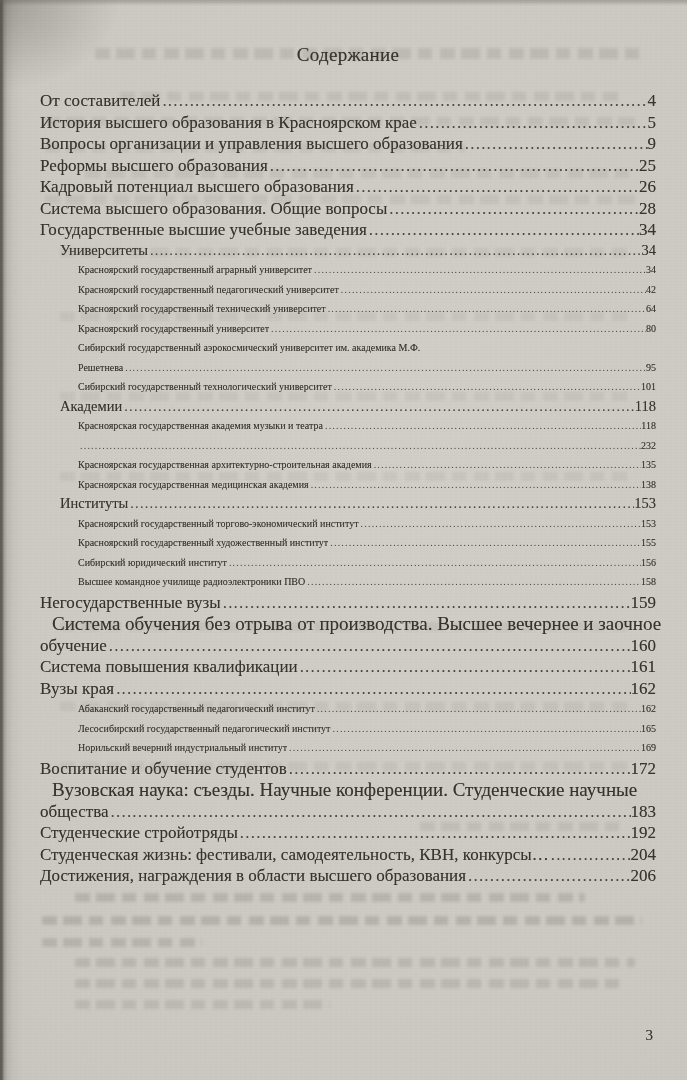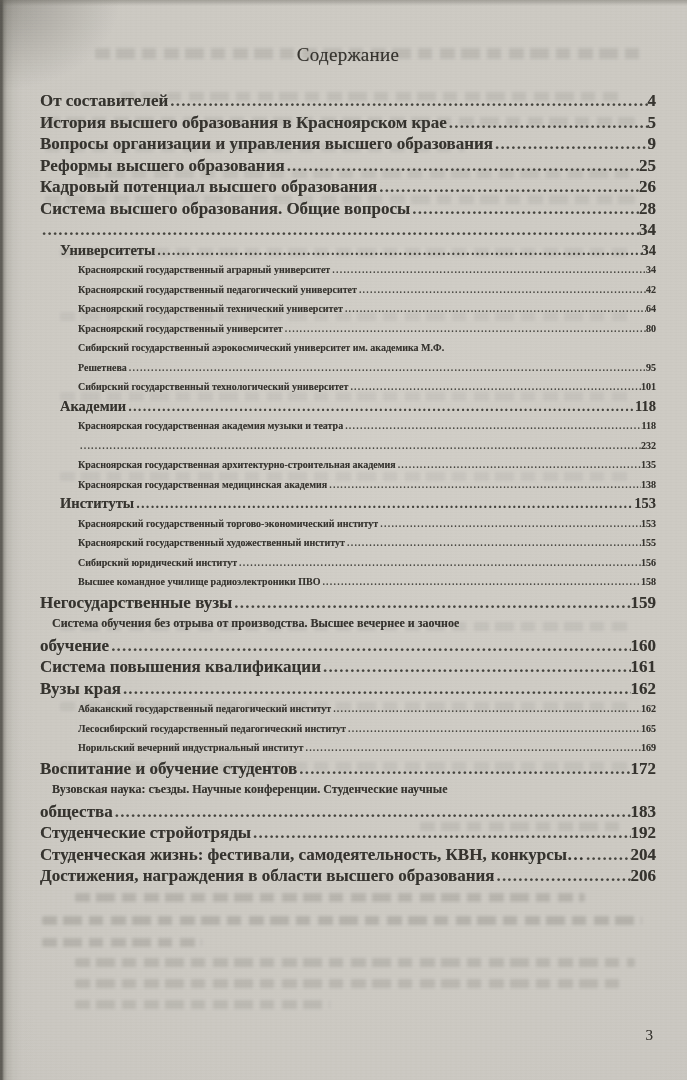--- a/index.html
+++ b/index.html
@@ -52,35 +52,35 @@
     filter: blur(1.7px);
     pointer-events: none;
   }
   .title {
     position: absolute; left: 40px; width: 616px; top: 44px;
     margin: 0; text-align: center;
     font-size: 19px; font-weight: normal; letter-spacing: 0.3px;
     text-shadow: 0 0 0.7px rgba(53,51,46,0.45);
   }
   .toc {
-    position: absolute; left: 40px; top: 90px; width: 616px; font-weight: bold;
+    position: absolute; left: 40px; top: 90px; width: 616px;
   }
   .row { display: flex; align-items: baseline; }
   .row .label { flex: 0 0 auto; white-space: pre; text-shadow: 0 0 0.6px rgba(53,51,46,0.4); }
   .row .leader {
     flex: 1 1 auto; overflow: hidden; white-space: nowrap;
     min-width: 6px; padding-left: 2px; color: #45443e;
   }
   .row .leader::after {
     content: "........................................................................................................................................................................................";
     letter-spacing: 1.2px;
   }
   .row .pagenum { flex: 0 0 auto; text-shadow: 0 0 0.6px rgba(53,51,46,0.4); }
   .row.l1      { font-size: 17px;   line-height: 21.5px; }
-  .row.l1first { font-size: 12px;   line-height: 21.5px; padding-left: 12px; }
+  .row.l1first { font-size: 19px;   line-height: 21.5px; padding-left: 12px; }
   .row.l2      { font-size: 14.5px; line-height: 19.5px; padding-left: 20px; }
   .row.l3      { font-size: 10px; line-height: 19.5px; padding-left: 38px; }
   .folio {
     position: absolute; right: 34px; bottom: 36px;
     font-size: 15px; text-shadow: 0 0 0.6px rgba(53,51,46,0.4);
   }
 </style>
 </head>
 <body>
 
@@ -138,20 +138,21 @@
         <span class="label">Кадровый потенциал высшего образования</span>
         <span class="leader"></span>
         <span class="pagenum">26</span>
       </div>
       <div class="row l1">
         <span class="label">Система высшего образования. Общие вопросы</span>
         <span class="leader"></span>
         <span class="pagenum">28</span>
       </div>
       <div class="row l1">
+        <span class="label">Государственные высшие учебные заведения</span>
         <span class="leader"></span>
         <span class="pagenum">34</span>
       </div>
       <div class="row l2">
         <span class="label">Университеты</span>
         <span class="leader"></span>
         <span class="pagenum">34</span>
       </div>
       <div class="row l3">
         <span class="label">Красноярский государственный аграрный университет</span>

